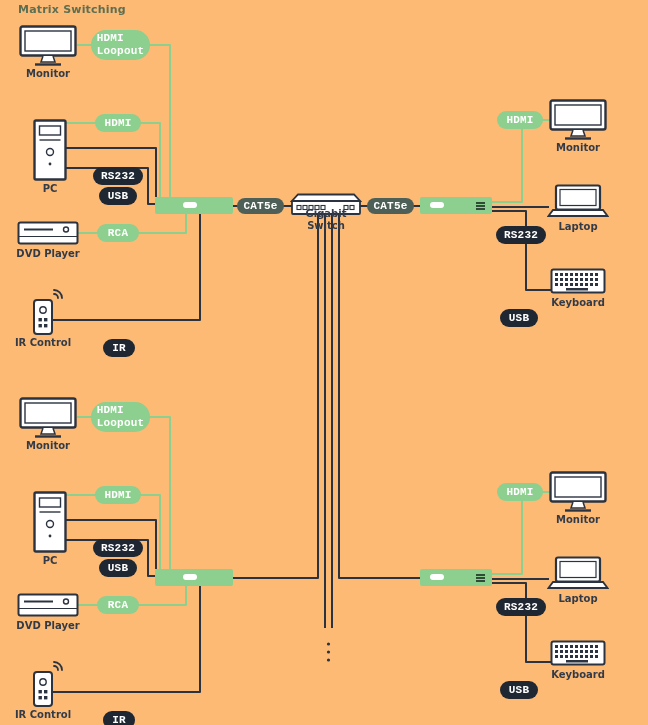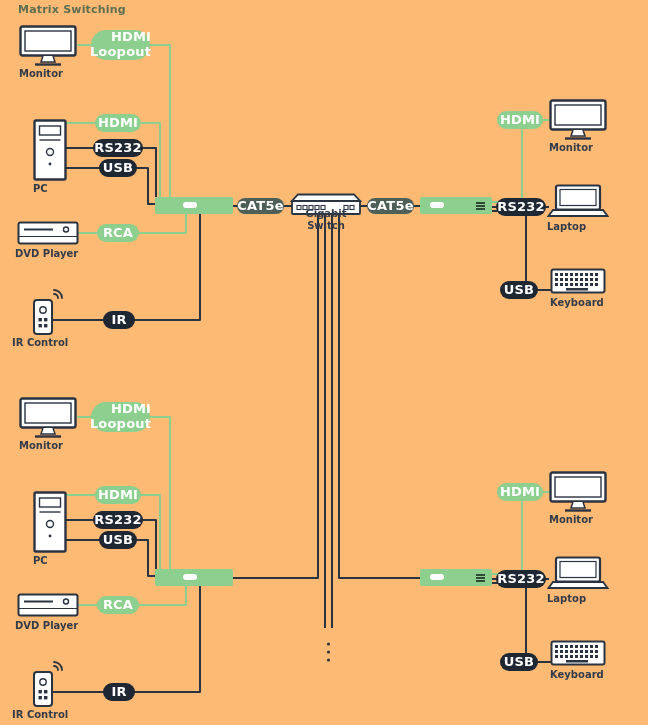--- a/index.html
+++ b/index.html
@@ -7,29 +7,29 @@
     position:relative;width:648px;height:725px;overflow:hidden;
     background:#fdba74;font-family:"DejaVu Sans",sans-serif;
   }
   #wires{position:absolute;left:0;top:0;z-index:1;}
   .layer{position:absolute;left:0;top:0;width:648px;height:725px;z-index:2;}
   .title{
     position:absolute;font-size:11px;font-weight:bold;color:#5d6e52;letter-spacing:.2px;
   }
   .pill{
     position:absolute;display:flex;align-items:center;justify-content:center;
-    color:#ffffff;font-weight:bold;font-size:13px;line-height:1.15;
-    border-radius:10px;text-align:right;white-space:pre-line;letter-spacing:.2px;
+    color:#ffffff;font-weight:bold;font-size:11px;line-height:1.15;
+    border-radius:10px;text-align:left;white-space:pre-line;letter-spacing:.2px;font-family:Liberation Mono, monospace;
   }
   .pill.green{background:#8ccf8e;}
-  .pill.dark{background:#1f2733;}
+  .pill.dark{background:#1f2733;margin-top:28px;}
   .pill.cat5e{background:#4e5f57;}
   .pill.loop{border-radius:16px;}
   .dev-label{
-    position:absolute;text-align:left;font-size:10px;font-weight:bold;color:#333b49;
+    position:absolute;text-align:center;font-size:10px;font-weight:bold;color:#333b49;
   }
   .switch-label{
     position:absolute;text-align:center;font-size:10px;font-weight:bold;color:#333b49;
     white-space:pre-line;line-height:1.15;
   }
   .unitbox{position:absolute;background:#8ccf8e;border-radius:2px;}
   .slot{position:absolute;width:14px;height:6px;background:#ffffff;border-radius:3px;top:5px;}
   .rxmarks{position:absolute;right:7px;top:5px;width:9px;height:2px;background:#2f4a35;
     box-shadow:0 3px 0 #2f4a35,0 6px 0 #2f4a35;}
   .icon{position:absolute;display:block;}

